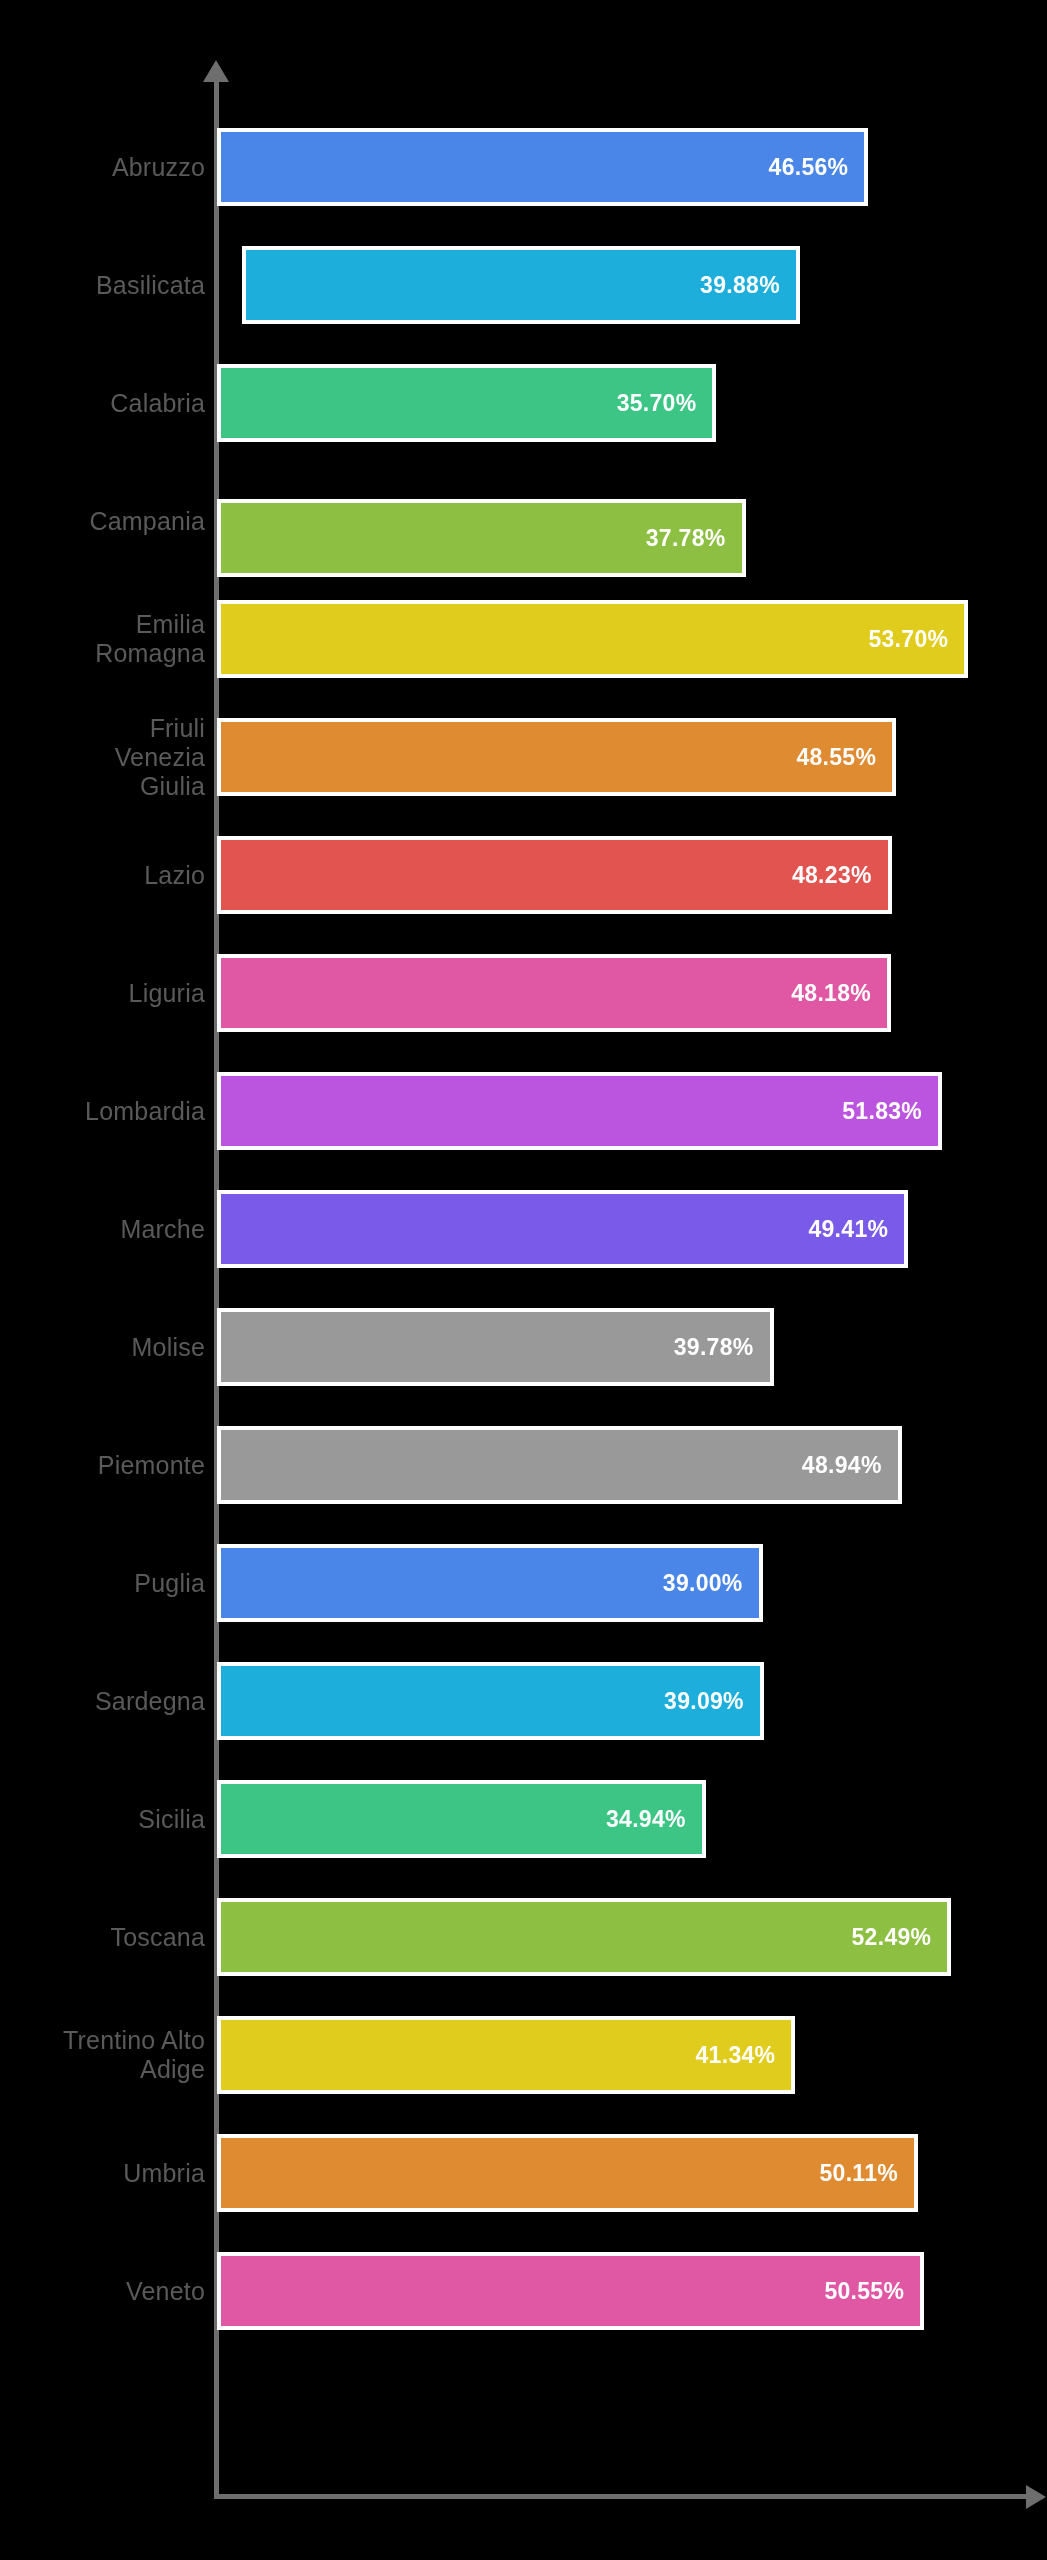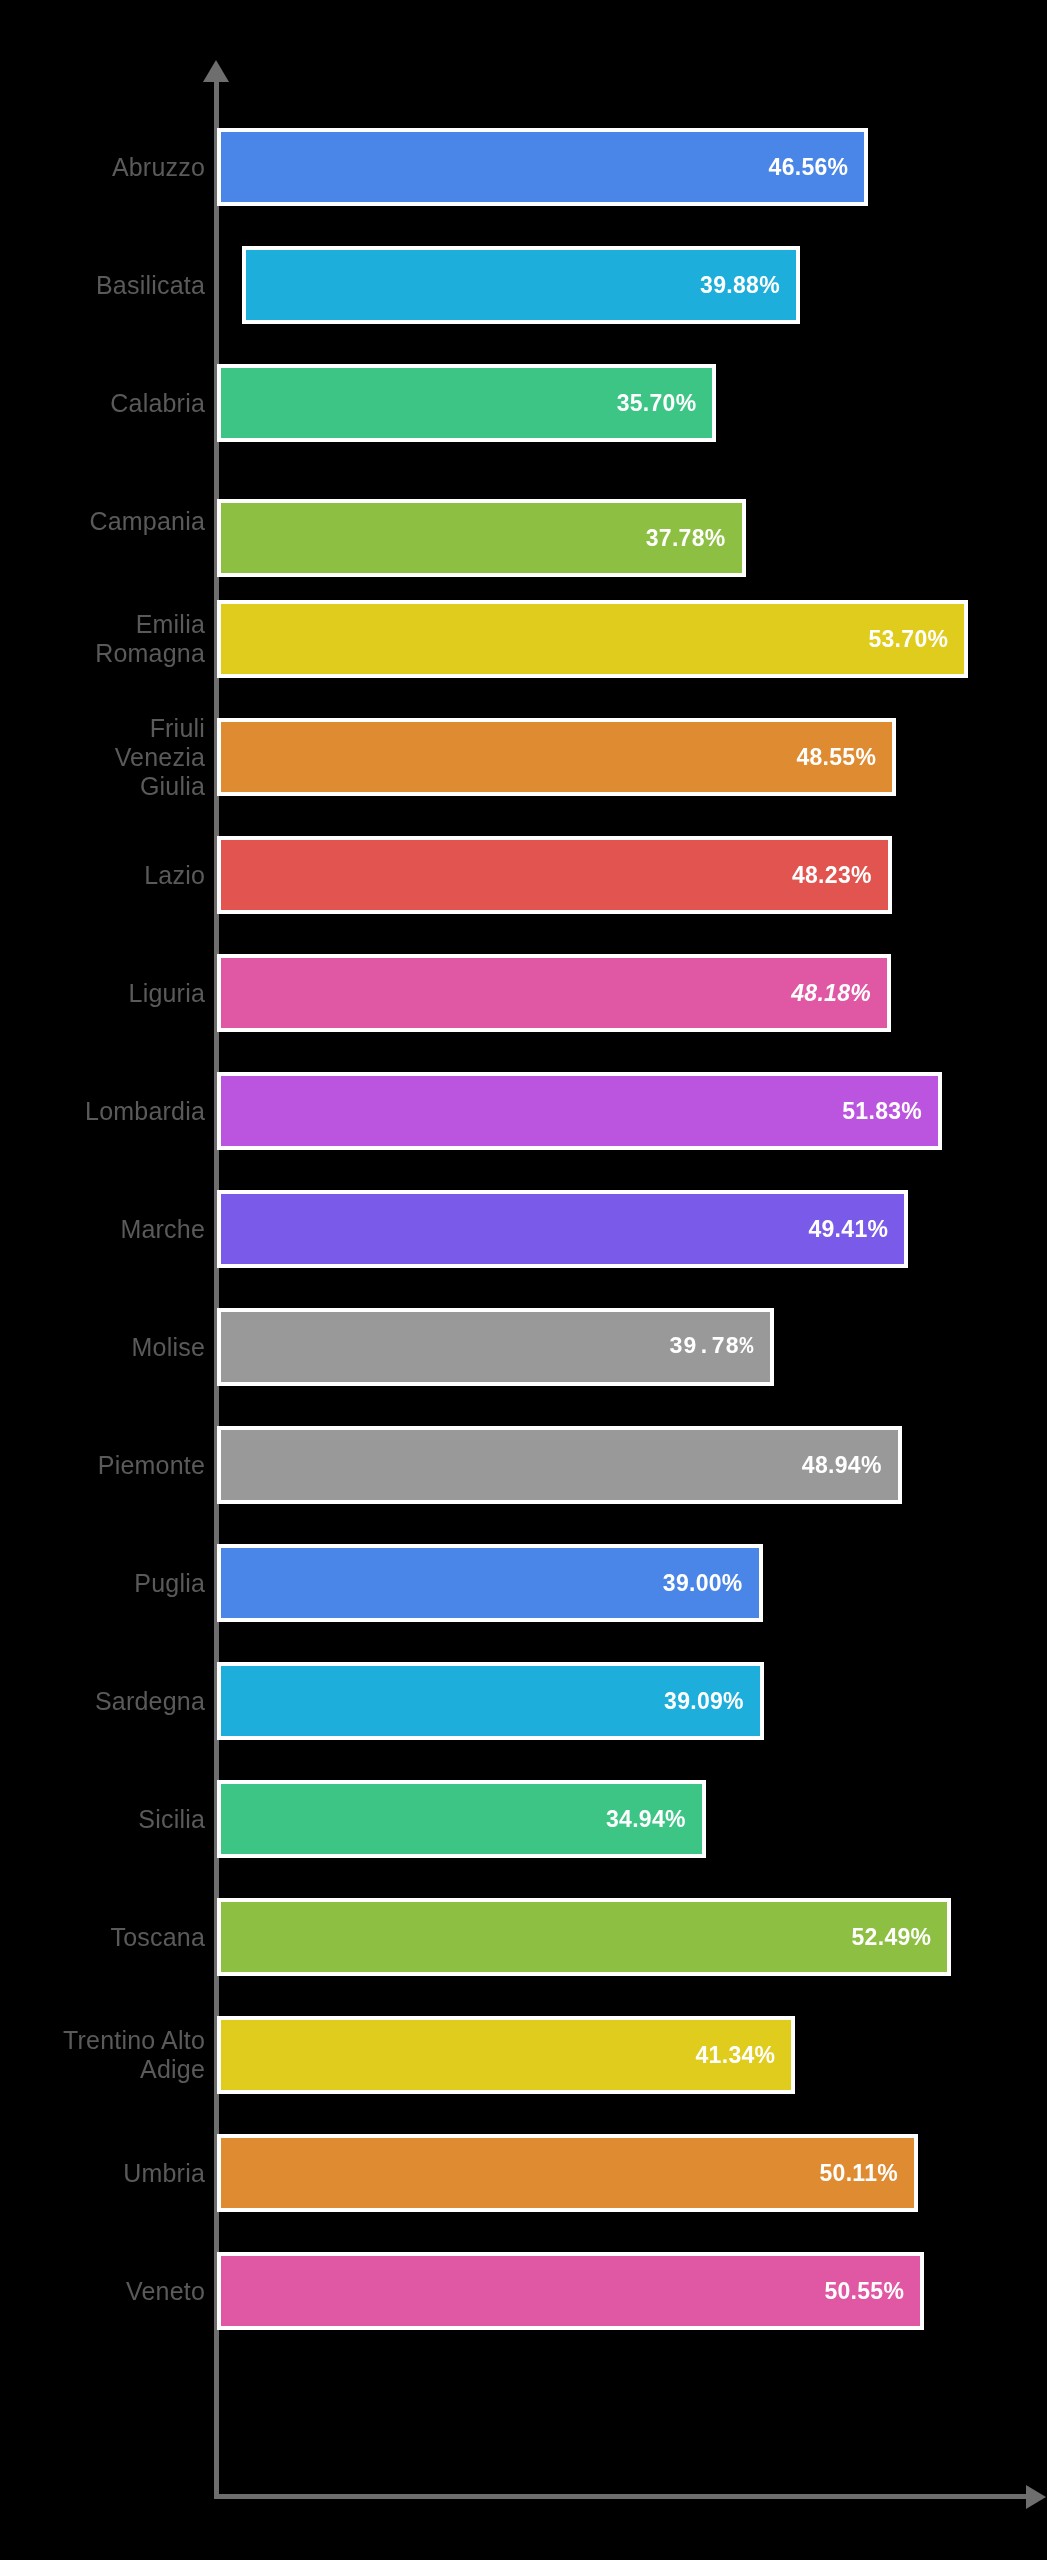--- a/index.html
+++ b/index.html
@@ -166,21 +166,21 @@
         <div class="cat-label">Lazio</div>
         <div class="bar-wrap">
           <div class="bar" style="width: 674.738px; background: rgb(225, 84, 79); border-color: rgb(255, 255, 255);">
             <span class="bar-value" style="color: rgb(255, 255, 255);">48.23%</span>
           </div>
         </div>
       </div>
       <div class="row">
         <div class="cat-label">Liguria</div>
         <div class="bar-wrap">
-          <div class="bar" style="width: 674.038px; background: rgb(224, 88, 164); border-color: rgb(255, 255, 255); font-style: italic;">
+          <div class="bar" style="width: 674.038px; background: rgb(224, 88, 164); border-color: rgb(255, 255, 255);">
             <span class="bar-value" style="color: rgb(255, 255, 255);">48.18%</span>
           </div>
         </div>
       </div>
       <div class="row">
         <div class="cat-label">Lombardia</div>
         <div class="bar-wrap">
           <div class="bar" style="width: 725.102px; background: rgb(187, 85, 224); border-color: rgb(255, 255, 255);">
             <span class="bar-value" style="color: rgb(255, 255, 255);">51.83%</span>
           </div>
@@ -191,21 +191,21 @@
         <div class="bar-wrap">
           <div class="bar" style="width: 691.246px; background: rgb(122, 90, 232); border-color: rgb(255, 255, 255);">
             <span class="bar-value" style="color: rgb(255, 255, 255);">49.41%</span>
           </div>
         </div>
       </div>
       <div class="row">
         <div class="cat-label">Molise</div>
         <div class="bar-wrap">
           <div class="bar" style="width: 556.522px; background: rgb(153, 153, 153); border-color: rgb(255, 255, 255);">
-            <span class="bar-value" style="color: rgb(255, 255, 255); font-family: Liberation Mono, monospace;">39.78%</span>
+            <span class="bar-value" style="color: rgb(255, 255, 255);">39.78%</span>
           </div>
         </div>
       </div>
       <div class="row">
         <div class="cat-label">Piemonte</div>
         <div class="bar-wrap">
           <div class="bar" style="width: 684.671px; background: rgb(153, 153, 153); border-color: rgb(255, 255, 255);">
             <span class="bar-value" style="color: rgb(255, 255, 255);">48.94%</span>
           </div>
         </div>

